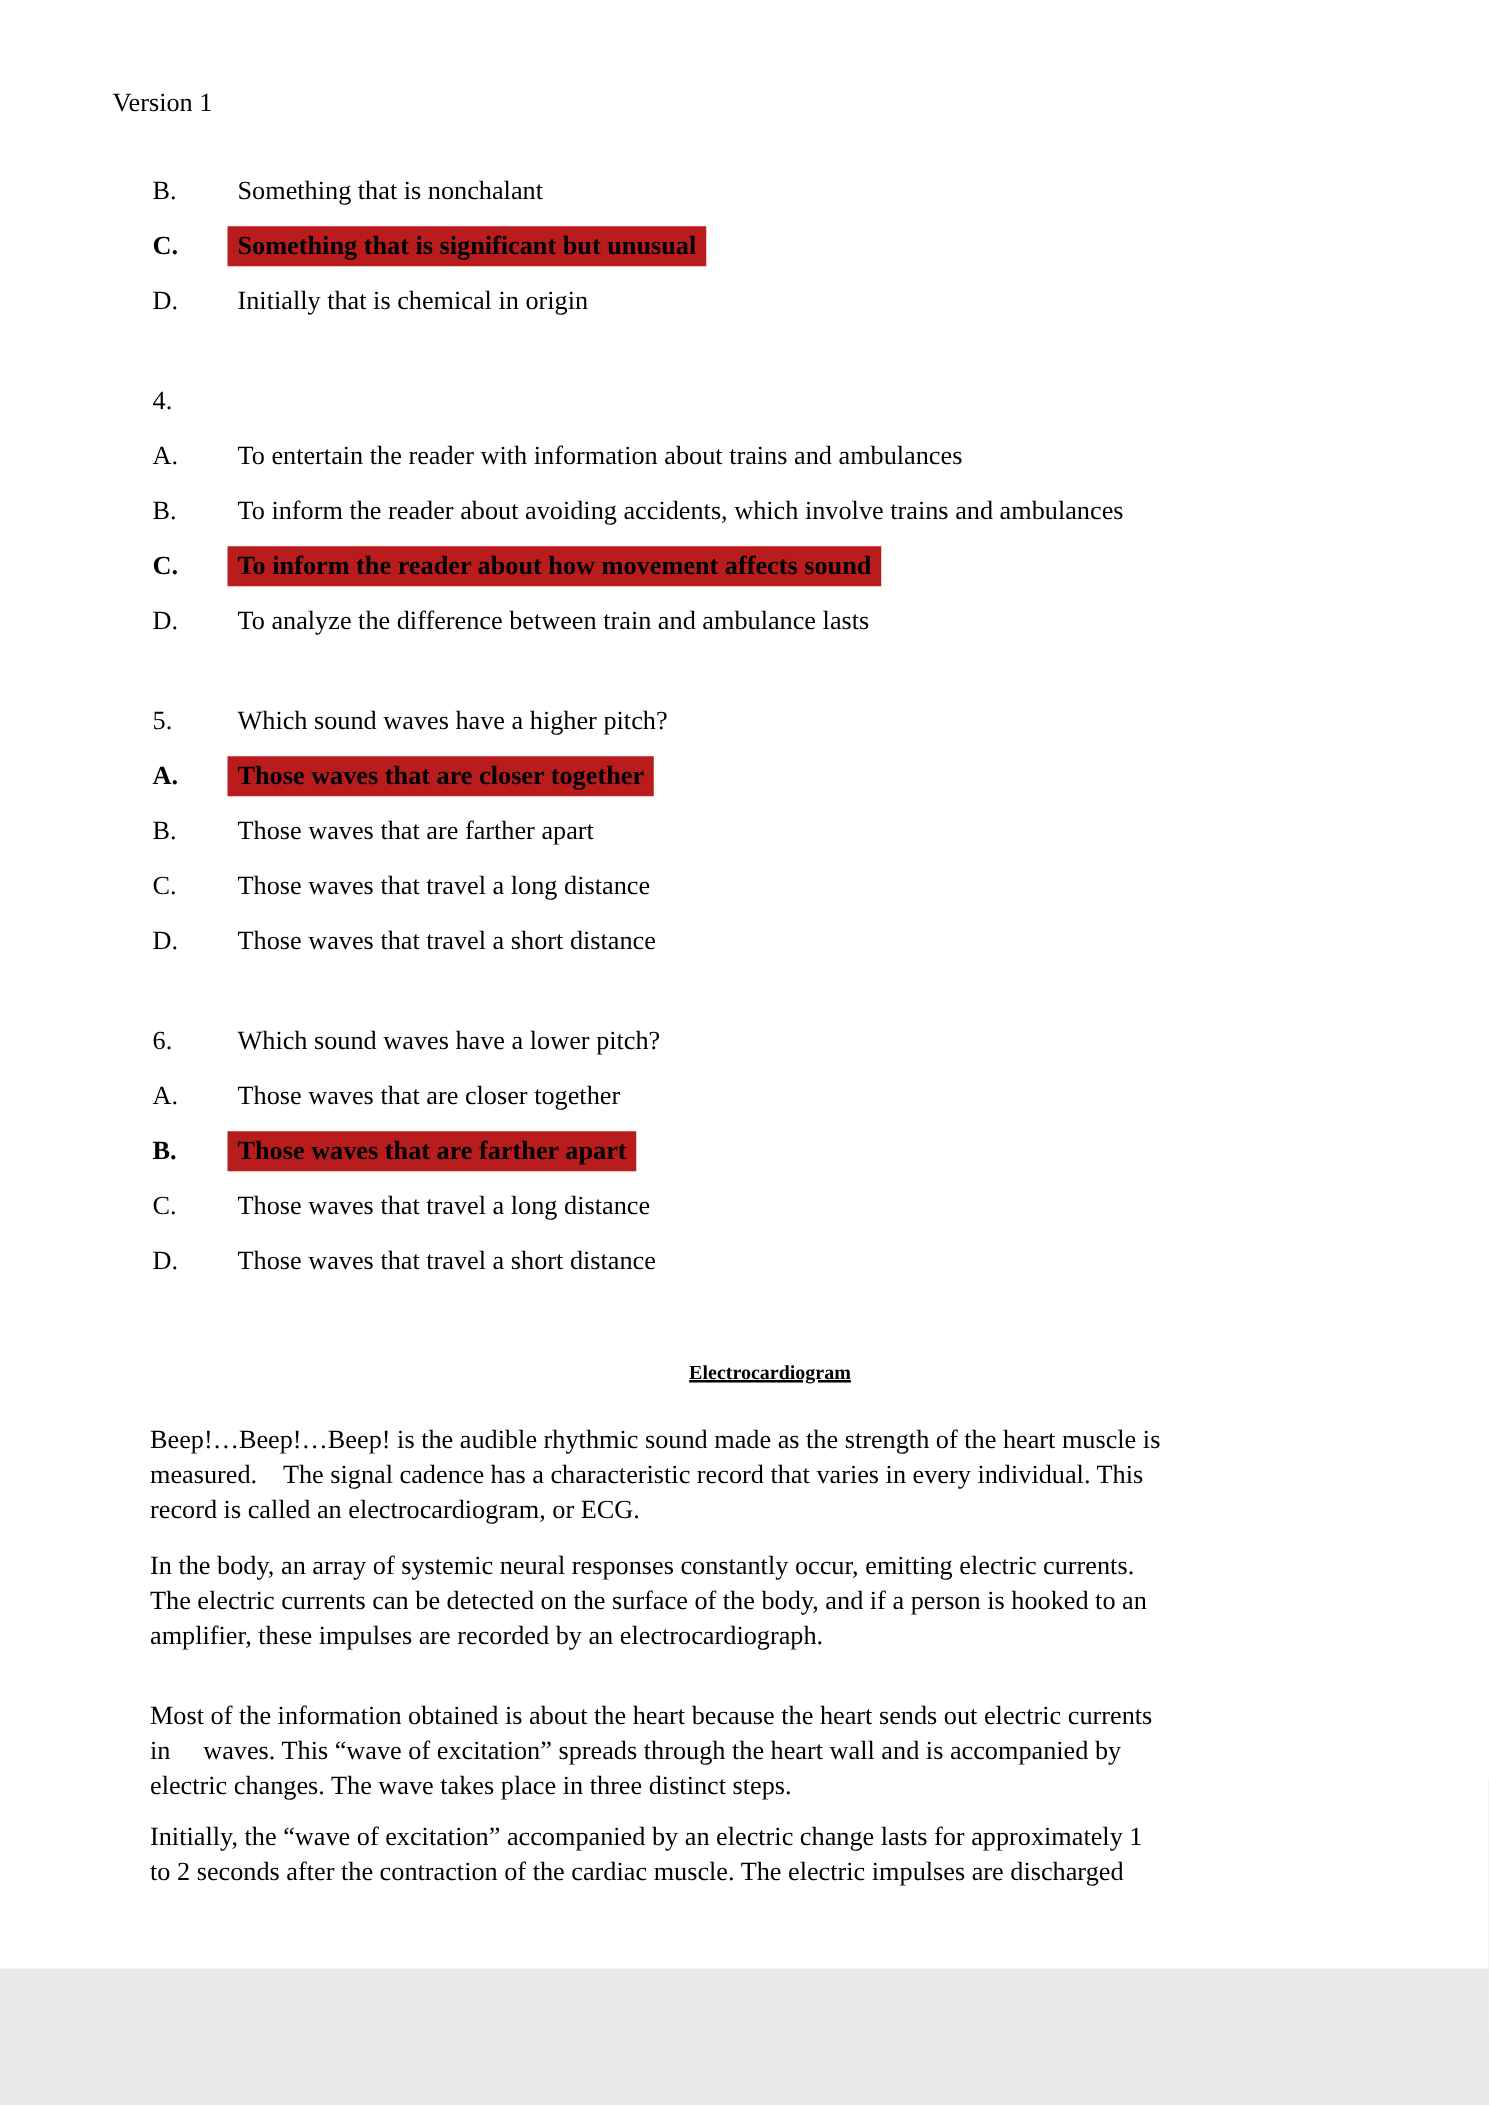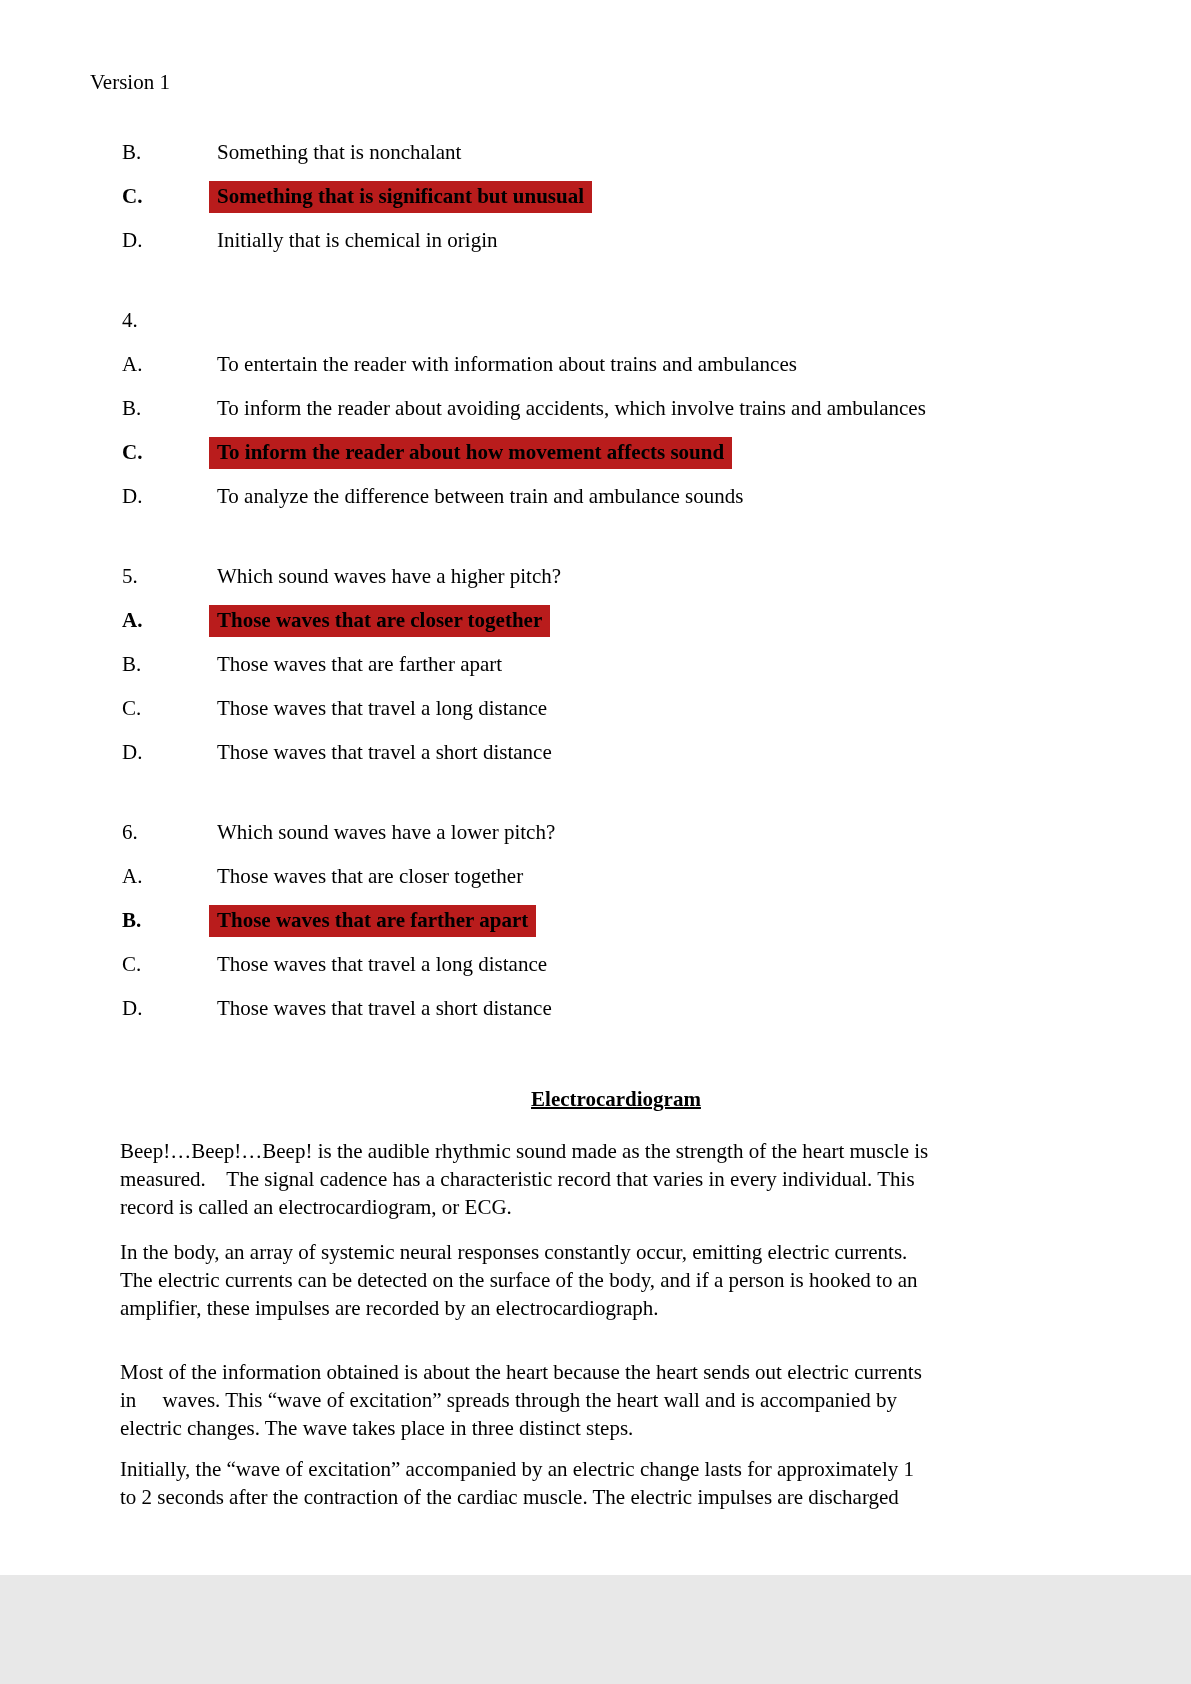--- a/index.html
+++ b/index.html
@@ -25,37 +25,37 @@
     display: flex;
     align-items: baseline;
     padding-left: 122px;
     line-height: 30px;
     margin-bottom: 14px;
   }
   .cell-letter {
     flex: 0 0 68px;
     width: 68px;
   }
-  .cell-text { flex: 1 1 auto; margin-left: 27px; }
+  .cell-text { flex: 1 1 auto; }
   .opt {
     display: inline;
     margin-left: -8px;
     padding: 3px 8px 5px 8px;
     background: transparent;
   }
   .row.hl .cell-letter { font-weight: bold; }
   .row.hl .opt {
     font-weight: bold;
     background: #b91c1c;
   }
   .passage { margin-top: 60px; }
   .passage-title {
     text-align: center;
     font-weight: bold;
-    font-size: 21px;
+    font-size: 16px;
     line-height: 32px;
     text-decoration: underline;
     text-decoration-thickness: 2px;
     padding-left: 41px;
   }
   .para {
     margin: 18px 120px 0 120px;
     width: 960px;
     line-height: 28px;
     white-space: pre-wrap;
@@ -98,21 +98,21 @@
     <div class="row">
       <span class="cell-letter">B.</span>
       <span class="cell-text"><span class="opt">To inform the reader about avoiding accidents, which involve trains and ambulances</span></span>
     </div>
     <div class="row hl">
       <span class="cell-letter">C.</span>
       <span class="cell-text"><span class="opt">To inform the reader about how movement affects sound</span></span>
     </div>
     <div class="row">
       <span class="cell-letter">D.</span>
-      <span class="cell-text"><span class="opt">To analyze the difference between train and ambulance sounds</span></span>
+      <span class="cell-text"><span class="opt">To analyze the difference between train and ambulance lasts</span></span>
     </div>
   </section>
 
   <section class="question-block">
     <div class="row">
       <span class="cell-letter">5.</span>
       <span class="cell-text"><span class="opt">Which sound waves have a higher pitch?</span></span>
     </div>
     <div class="row hl">
       <span class="cell-letter">A.</span>

